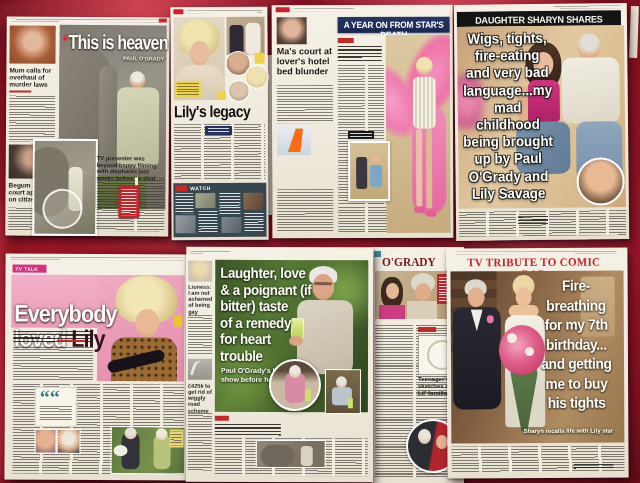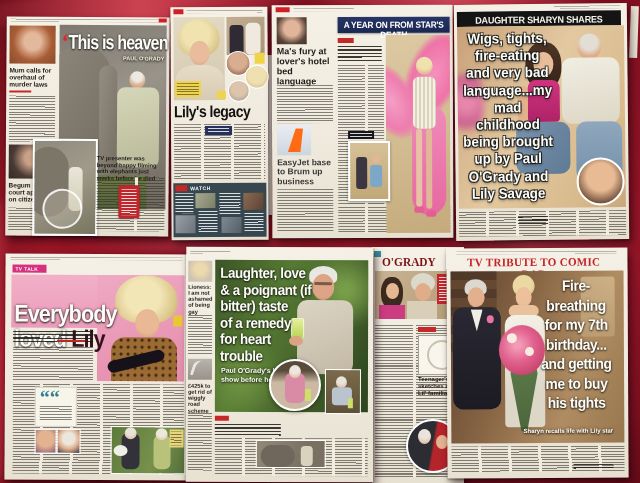--- a/index.html
+++ b/index.html
@@ -119,26 +119,25 @@
       <div class="a txw" style="left:25px;top:28px;width:19px;height:22px;"></div>
       <div class="a txw" style="left:71px;top:30px;width:19px;height:20px;"></div>
     </div>
   </div>
 
   <div class="page" style="left:272px;top:5px;width:181px;height:233px;transform:rotate(-.2deg);">
     <div class="chip" style="left:4px;top:2px;width:14px;height:5px;background:#cf2027;"></div>
     <div class="a tx" style="left:22px;top:3px;width:60px;height:3px;opacity:.6;"></div>
 
     <div class="ph" style="left:5px;top:12px;width:30px;height:27px;background:radial-gradient(circle at 50% 42%,#e0b59a 35%,#5a4438 70%,#44332a);"></div>
-    <div class="a hl-side" style="left:5px;top:42px;width:56px;font-size:9px;">Ma's fury at lover's hotel bed language</div>
+    <div class="a hl-side" style="left:5px;top:42px;width:56px;font-size:9px;">Ma's court at lover's hotel bed blunder</div>
     <div class="a tx" style="left:5px;top:80px;width:56px;height:38px;"></div>
     <div class="ph" style="left:5px;top:120px;width:34px;height:30px;background:linear-gradient(#e9edf2,#ccd6de);">
       <div class="a" style="left:8px;top:3px;width:18px;height:24px;background:#ff6a13;clip-path:polygon(15% 100%,60% 0,100% 0,85% 100%);"></div>
     </div>
-    <div class="a hl-side" style="left:5px;top:153px;width:56px;font-size:8.5px;color:#3a3a3a;">EasyJet base to Brum up business</div>
     <div class="a tx" style="left:5px;top:184px;width:56px;height:42px;"></div>
 
     <div class="a" style="left:66px;top:12px;width:112px;height:16px;background:linear-gradient(#273568,#1a2750);box-shadow:0 1px 2px rgba(0,0,0,.35);">
       <div style="margin-top:3px;text-align:center;font-size:9px;font-weight:bold;color:#fff;letter-spacing:-.2px;transform:scaleX(.92);">A YEAR ON FROM STAR'S DEATH</div>
     </div>
     <div class="chip" style="left:66px;top:33px;width:16px;height:5px;background:#c62828;"></div>
     <div class="a txb" style="left:66px;top:41px;width:44px;height:16px;"></div>
     <div class="a colsA" style="left:66px;top:60px;width:46px;height:140px;"></div>
     <div class="a colsA" style="left:66px;top:202px;width:112px;height:26px;"></div>
 

